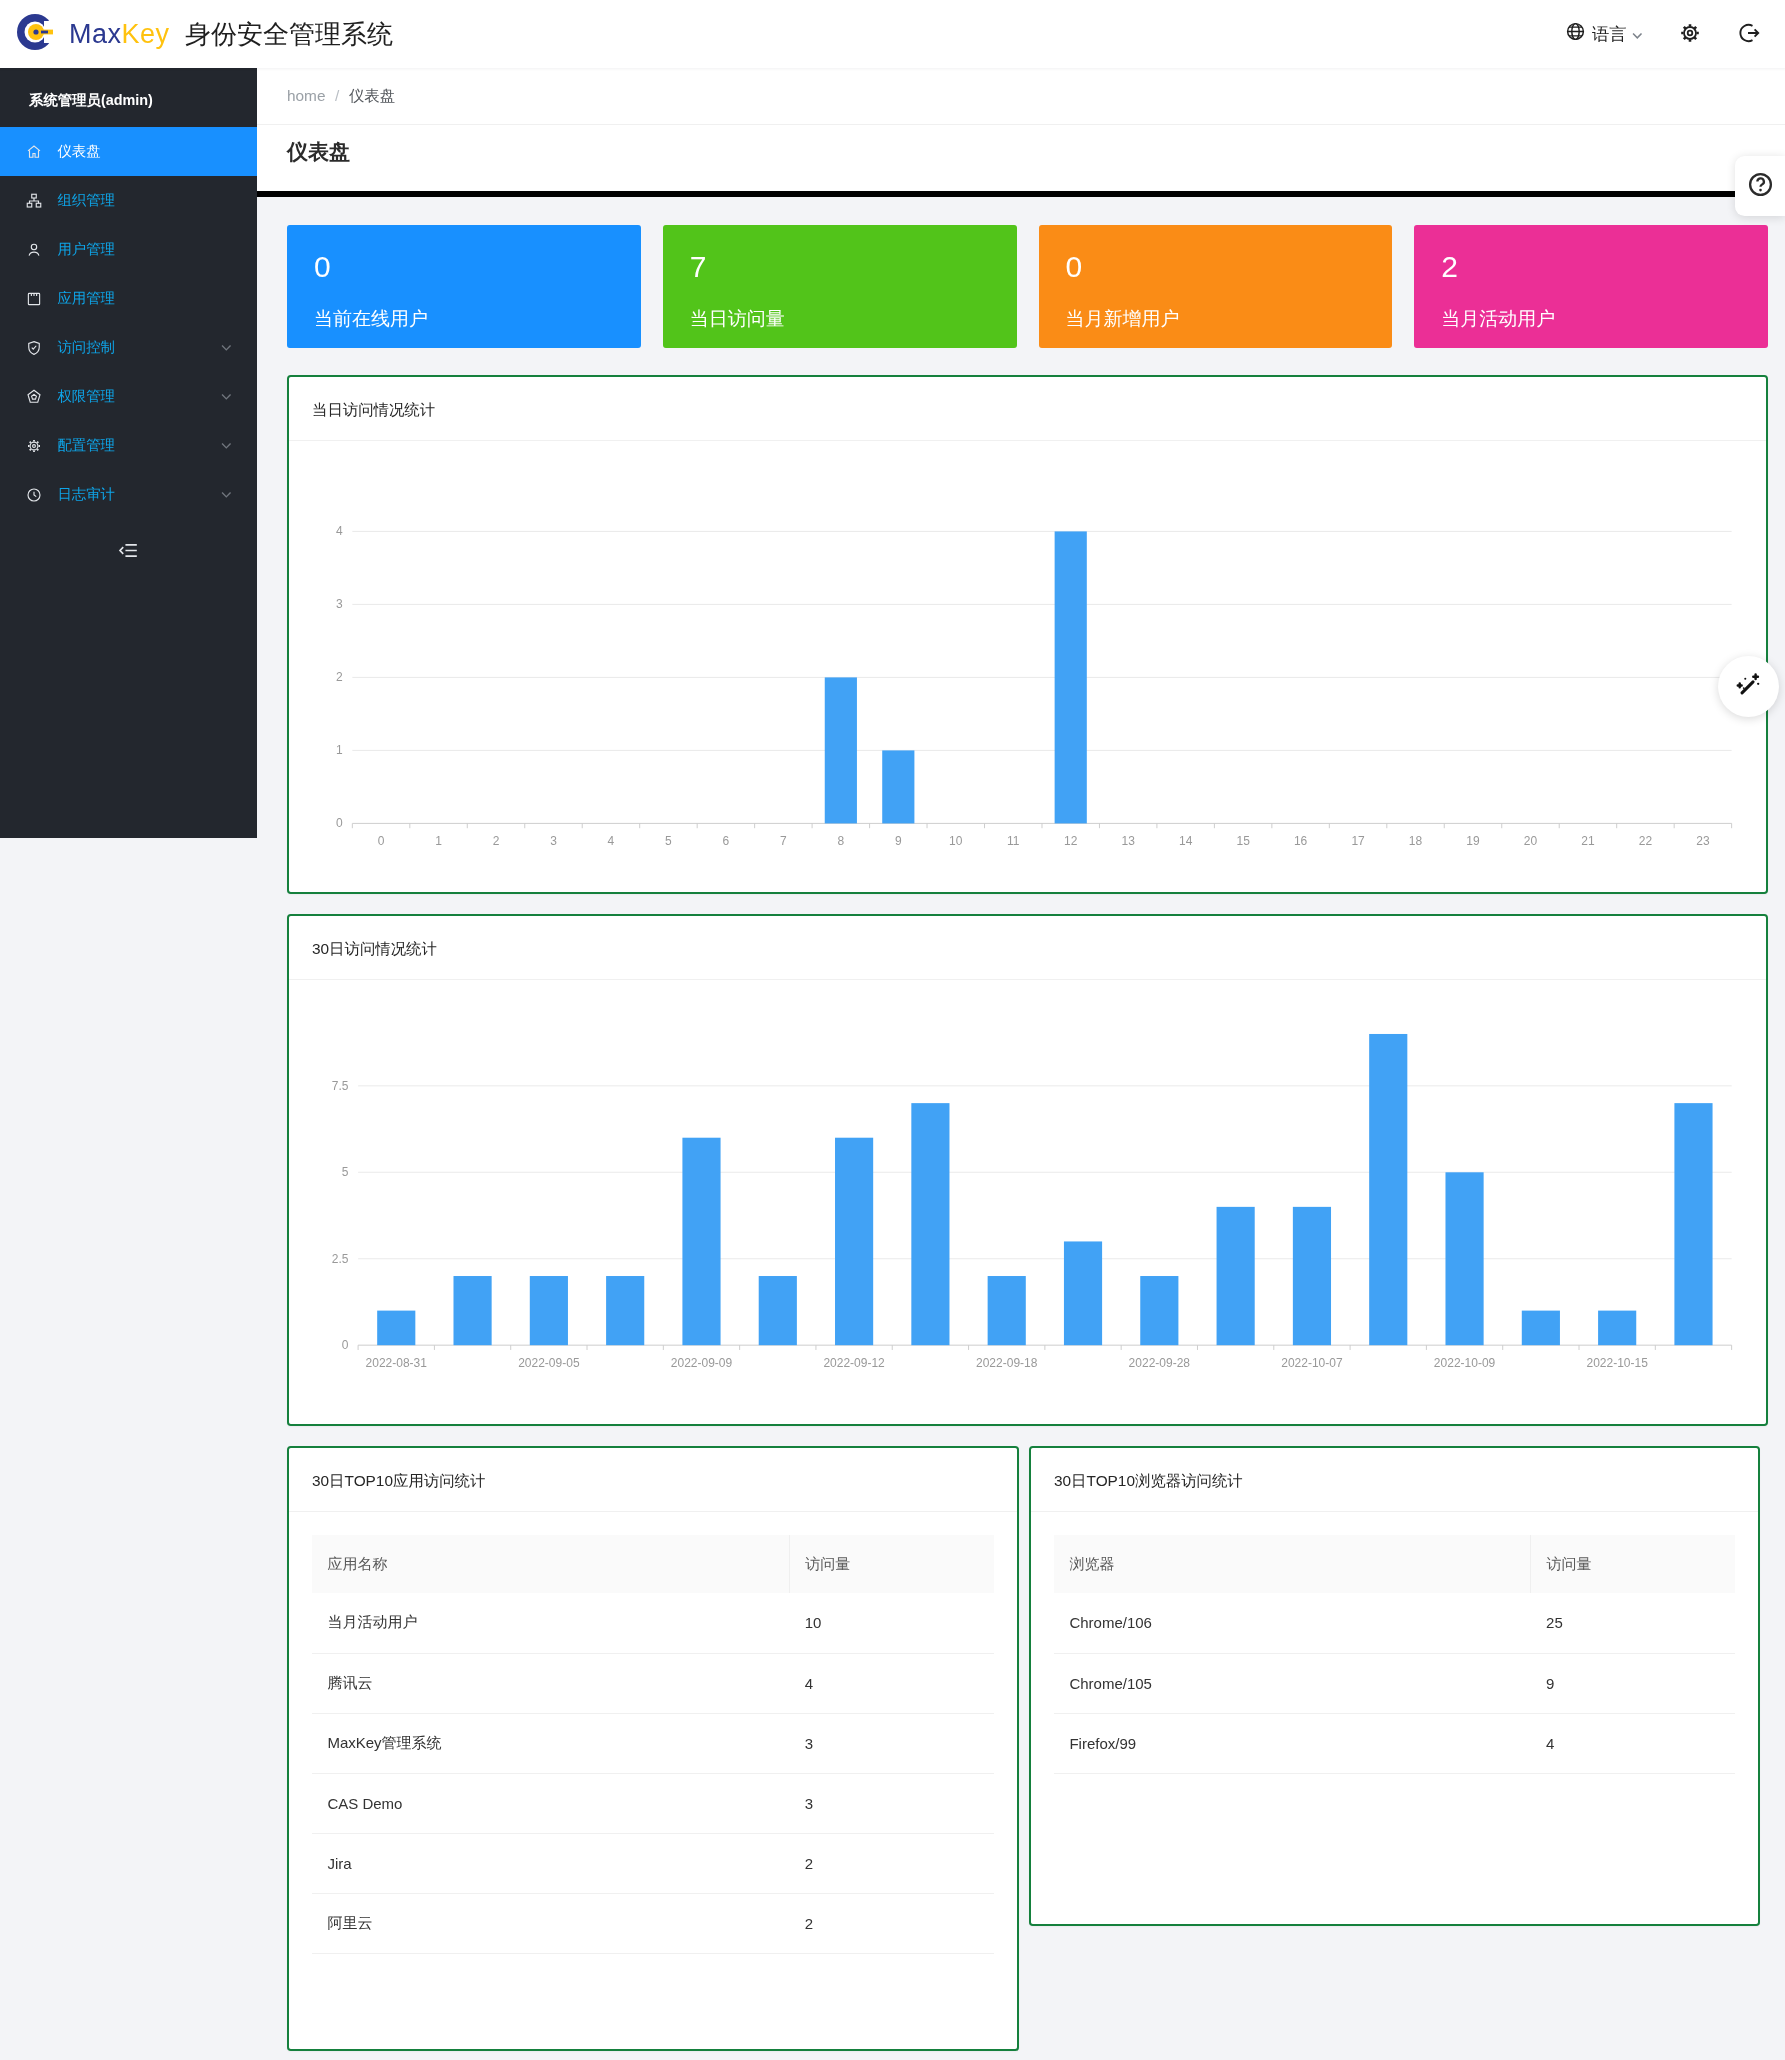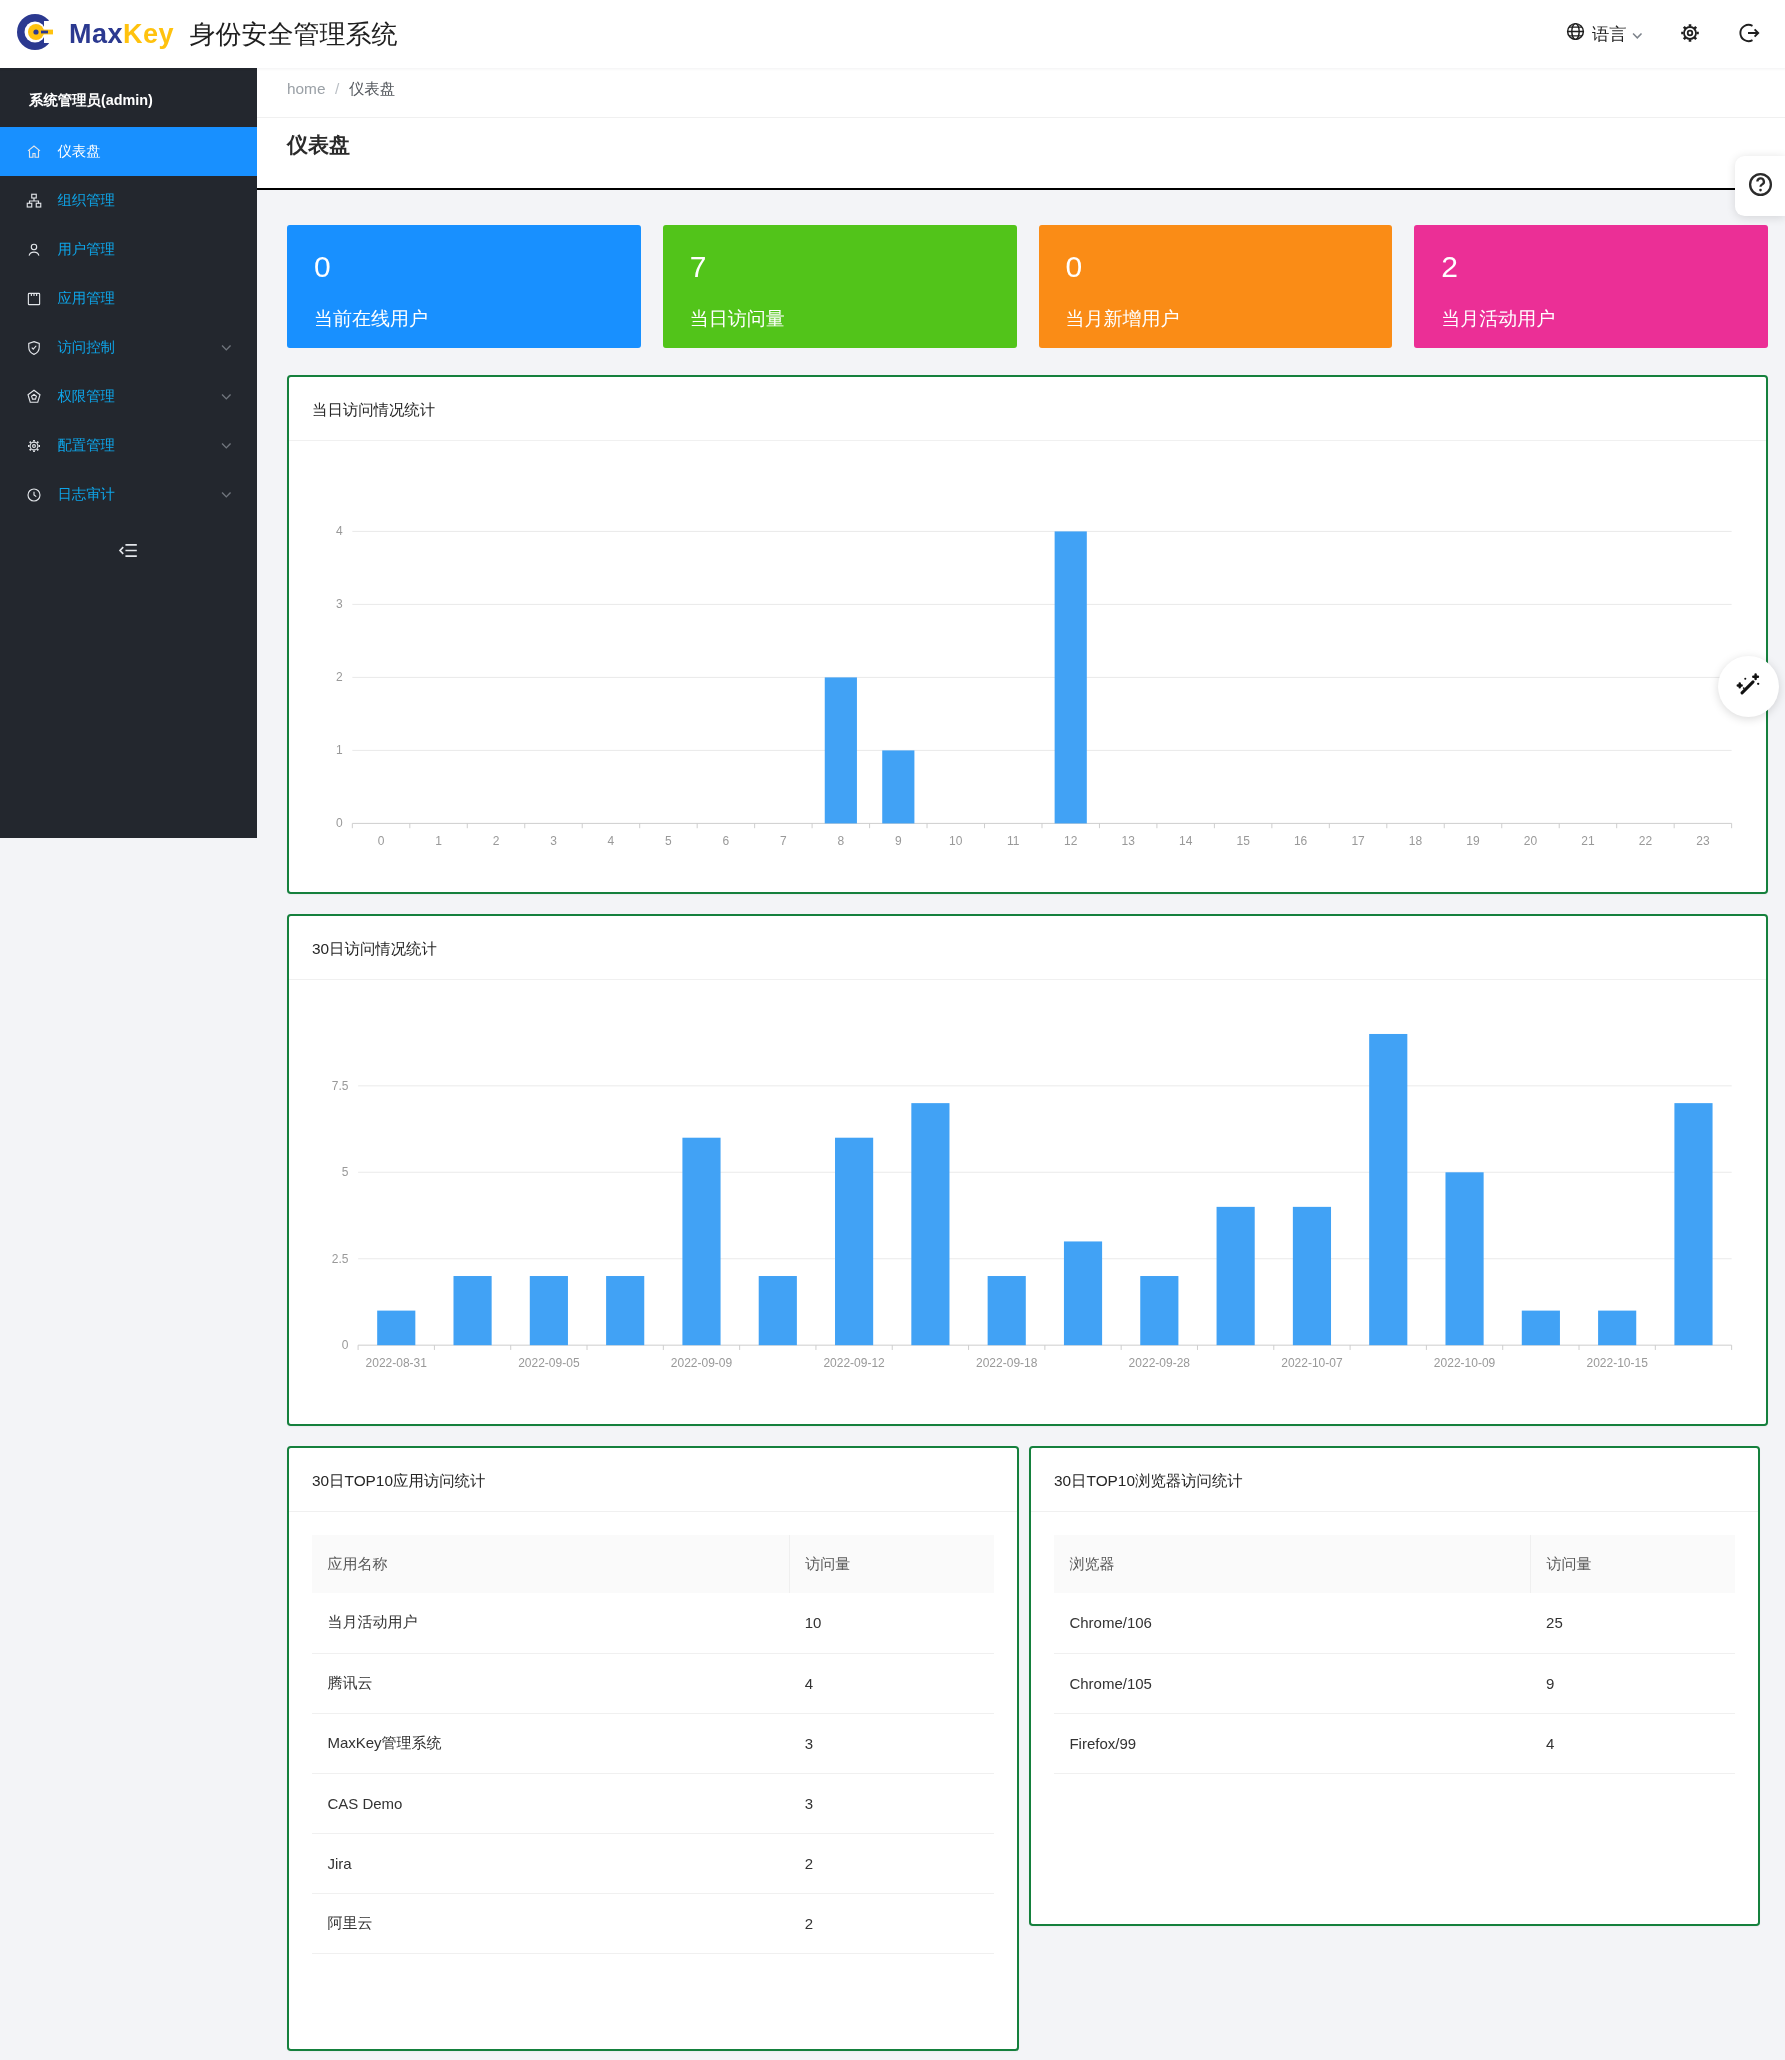--- a/index.html
+++ b/index.html
@@ -4,21 +4,21 @@
 <style>
   * { margin:0; padding:0; box-sizing:border-box; }
   html,body { width:1786px; height:2061px; overflow:hidden; }
   body { font-family:"Liberation Sans","DejaVu Sans",sans-serif; background:#f3f4f7; color:#333; }
 
   
   header { position:absolute; top:0; left:0; width:1786px; height:68px; background:#fff;
            display:flex; align-items:center; justify-content:space-between;
            padding:0 25px 0 15.4px; z-index:30; box-shadow:0 1px 2.9px rgba(0,21,41,.06); }
   .brand { display:flex; align-items:center; gap:9.6px; }
-  .brand-text { font-size:27px; font-weight:bold; letter-spacing:0.5px; }
+  .brand-text { font-size:27px; font-weight:normal; letter-spacing:0.5px; }
   .brand-max { color:#2b3990; }
   .brand-key { color:#ffc20e; }
   .app-title { font-size:26px; font-weight:normal; color:#1f1f1f; margin-left:5.8px; }
   .header-actions { display:flex; align-items:center; gap:35px; }
   .lang-menu { display:flex; align-items:center; gap:5.8px; cursor:pointer; color:#1f1f1f; font-size:17.3px; }
   .icon-btn { background:none; border:none; cursor:pointer; color:#1f1f1f; display:flex; align-items:center; }
 
   
   aside { position:absolute; top:68px; left:0; width:257px; height:770px; background:#23272e; z-index:20; }
   .sidebar-user { color:#fff; font-size:14.4px; font-weight:bold; padding:23px 11.5px 17.3px 29px; white-space:nowrap; }
@@ -26,22 +26,22 @@
                color:#0ea5e9; font-size:14.4px; cursor:pointer; position:relative; }
   .side-item.active { background:#1890ff; color:#fff; }
   .side-item .mi { width:18px; height:18px; margin-right:14.4px; flex:0 0 auto; display:flex; }
   .side-item .mi svg { width:18px; height:18px; stroke:#e3e6ea; }
   .side-item .lbl { flex:1; }
   .side-item .chev { width:10.6px; height:7.7px; opacity:.65; }
   .sidebar-fold { margin-top:13.4px; display:flex; justify-content:center; padding:7.7px 0; cursor:pointer; }
   .sidebar-fold svg { width:21px; height:21px; stroke:#e3e6ea; }
 
   
-  .page-head { position:absolute; top:61px; left:257px; width:1529px; height:129px; background:#fff; z-index:10;
-               border-bottom:2px solid #000000; }
+  .page-head { position:absolute; top:68px; left:257px; width:1529px; height:129px; background:#fff; z-index:10;
+               border-bottom:6px solid #000000; }
   .breadcrumb { height:57px; display:flex; align-items:center; padding-left:30px; font-size:15.4px;
                 border-bottom:1px solid #f0f0f0; gap:9.6px; }
   .bc-home { color:#9aa0a6; cursor:pointer; }
   .bc-sep { color:#b9bec4; }
   .bc-cur { color:#55595e; }
   .page-title { padding:13.4px 0 0 30px; font-size:21px; color:#2b2b2b; font-weight:bold; }
 
   
   main { position:absolute; top:197px; left:257px; width:1529px; padding:28px 18px 0 30px; }
   .stats-row { display:grid; grid-template-columns:repeat(4,1fr); gap:22px; }

